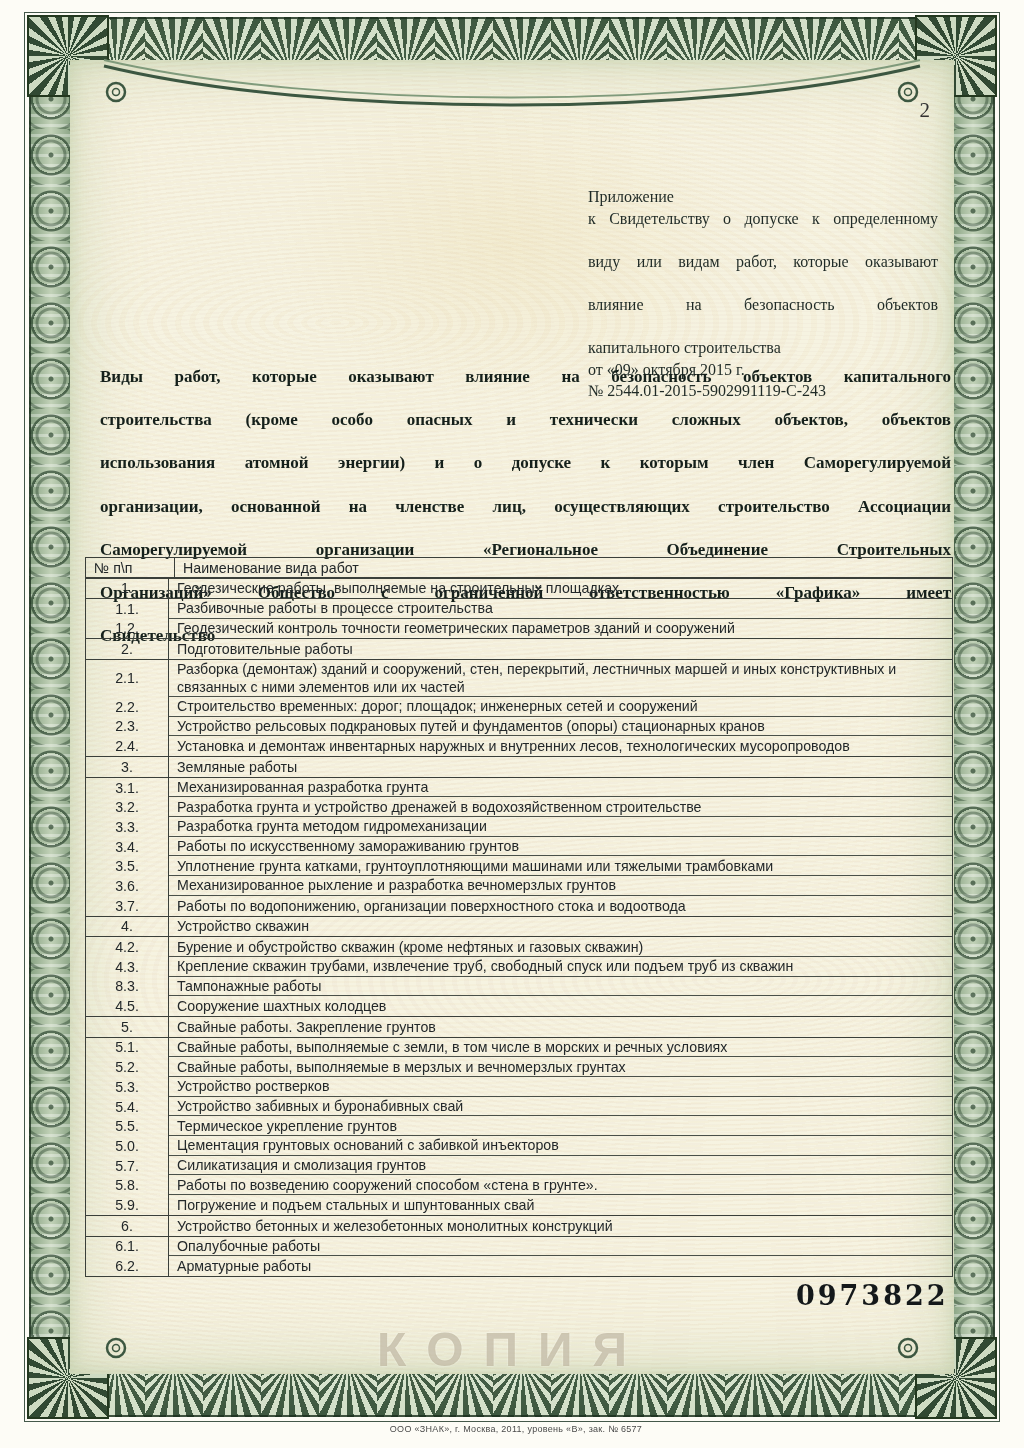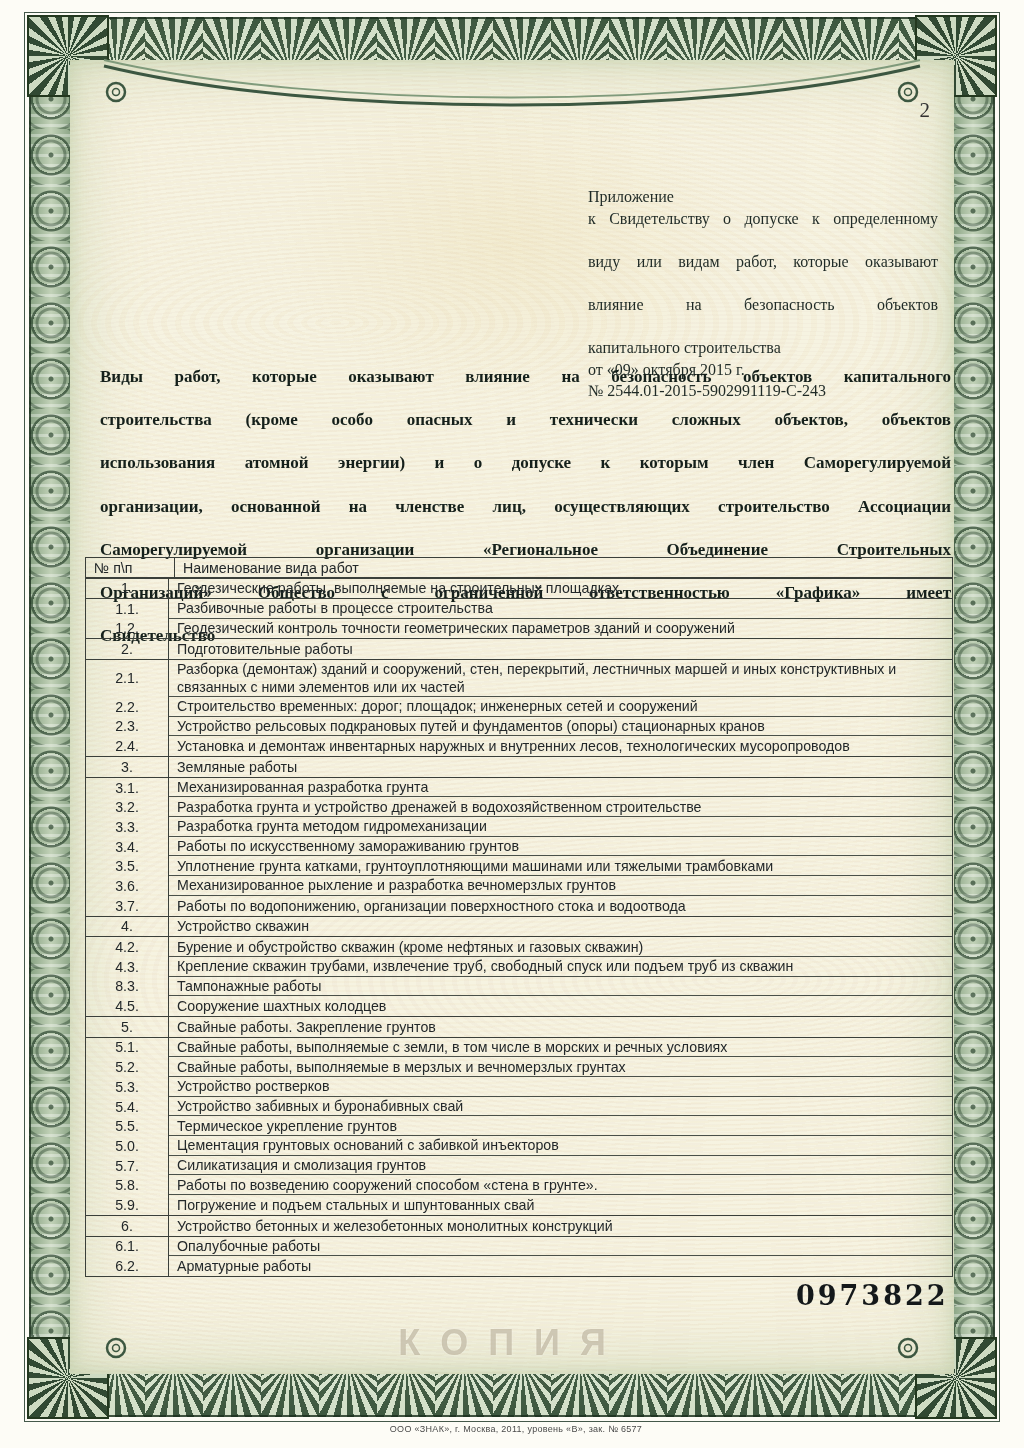--- a/index.html
+++ b/index.html
@@ -94,21 +94,21 @@
   .trow:last-child .tname{border-bottom:none;}
   
   .serial{
     position:absolute;left:796px;top:1280px;
     font-family:"DejaVu Serif", serif;font-weight:bold;
     font-size:27px;letter-spacing:3px;color:#14181a;
   }
   .copy-mark{
     position:absolute;left:0;right:0;top:1322px;text-align:center;
     font-family:"Liberation Sans", sans-serif;font-weight:bold;
-    font-size:36px;letter-spacing:20px;color:rgba(158,146,116,.48);
+    font-size:48px;letter-spacing:20px;color:rgba(158,146,116,.48);
     text-shadow:0 0 2px rgba(255,255,255,.6);
   }
   .imprint{
     position:absolute;left:8px;right:0;top:1424px;text-align:center;
     font-family:"Liberation Sans", sans-serif;font-size:9px;color:#4b4b4b;letter-spacing:.3px;
   }
 </style>
 </head>
 <body>
 

